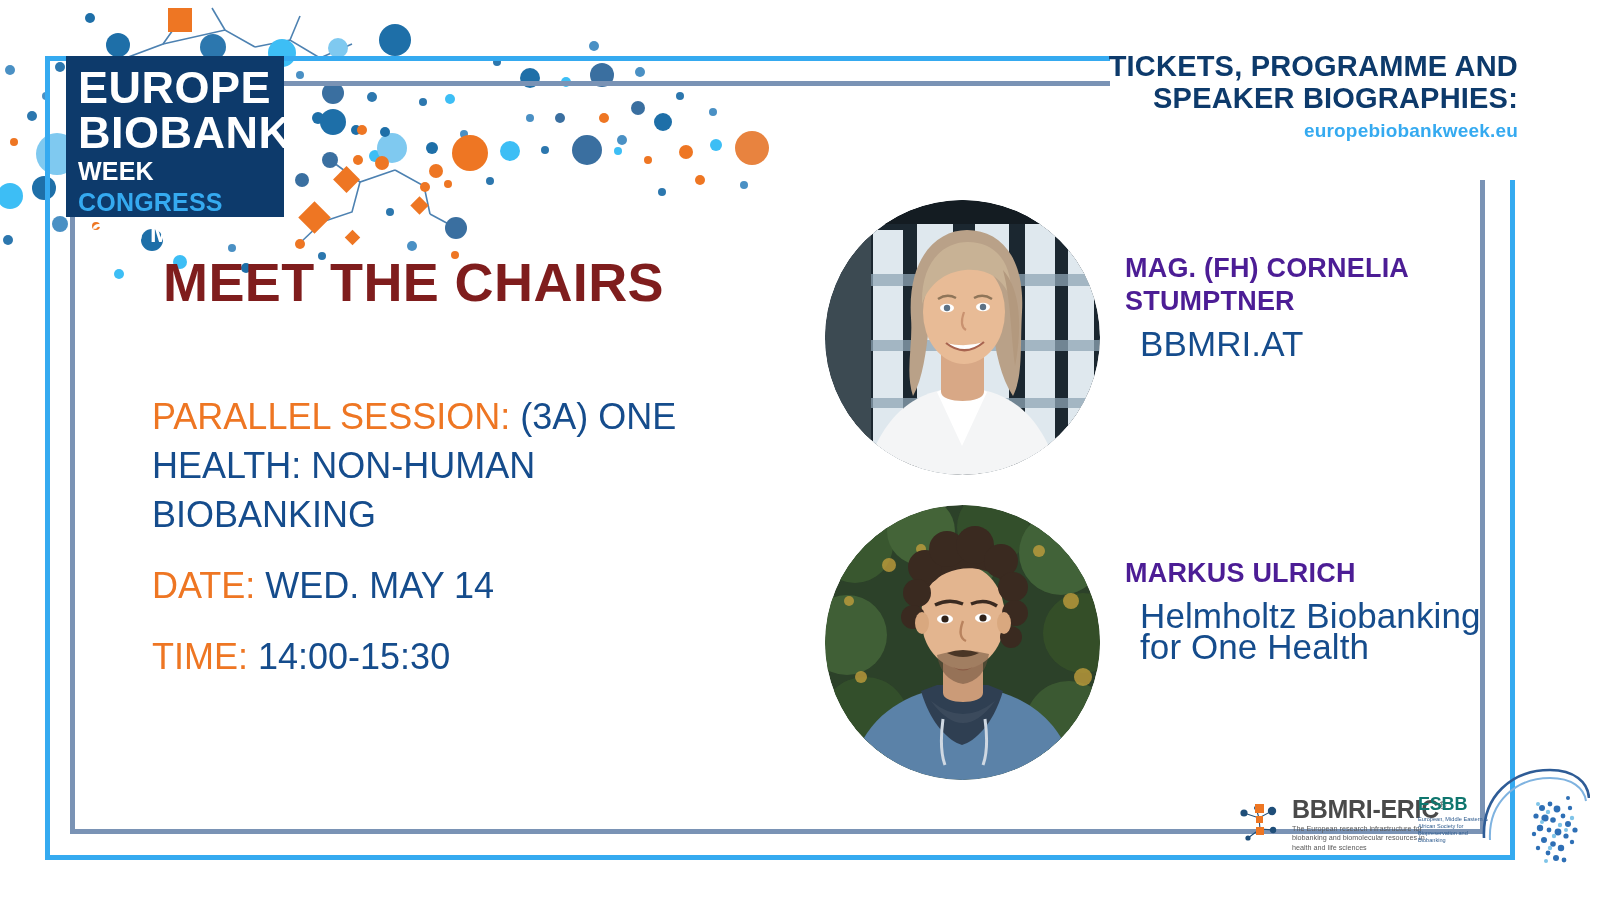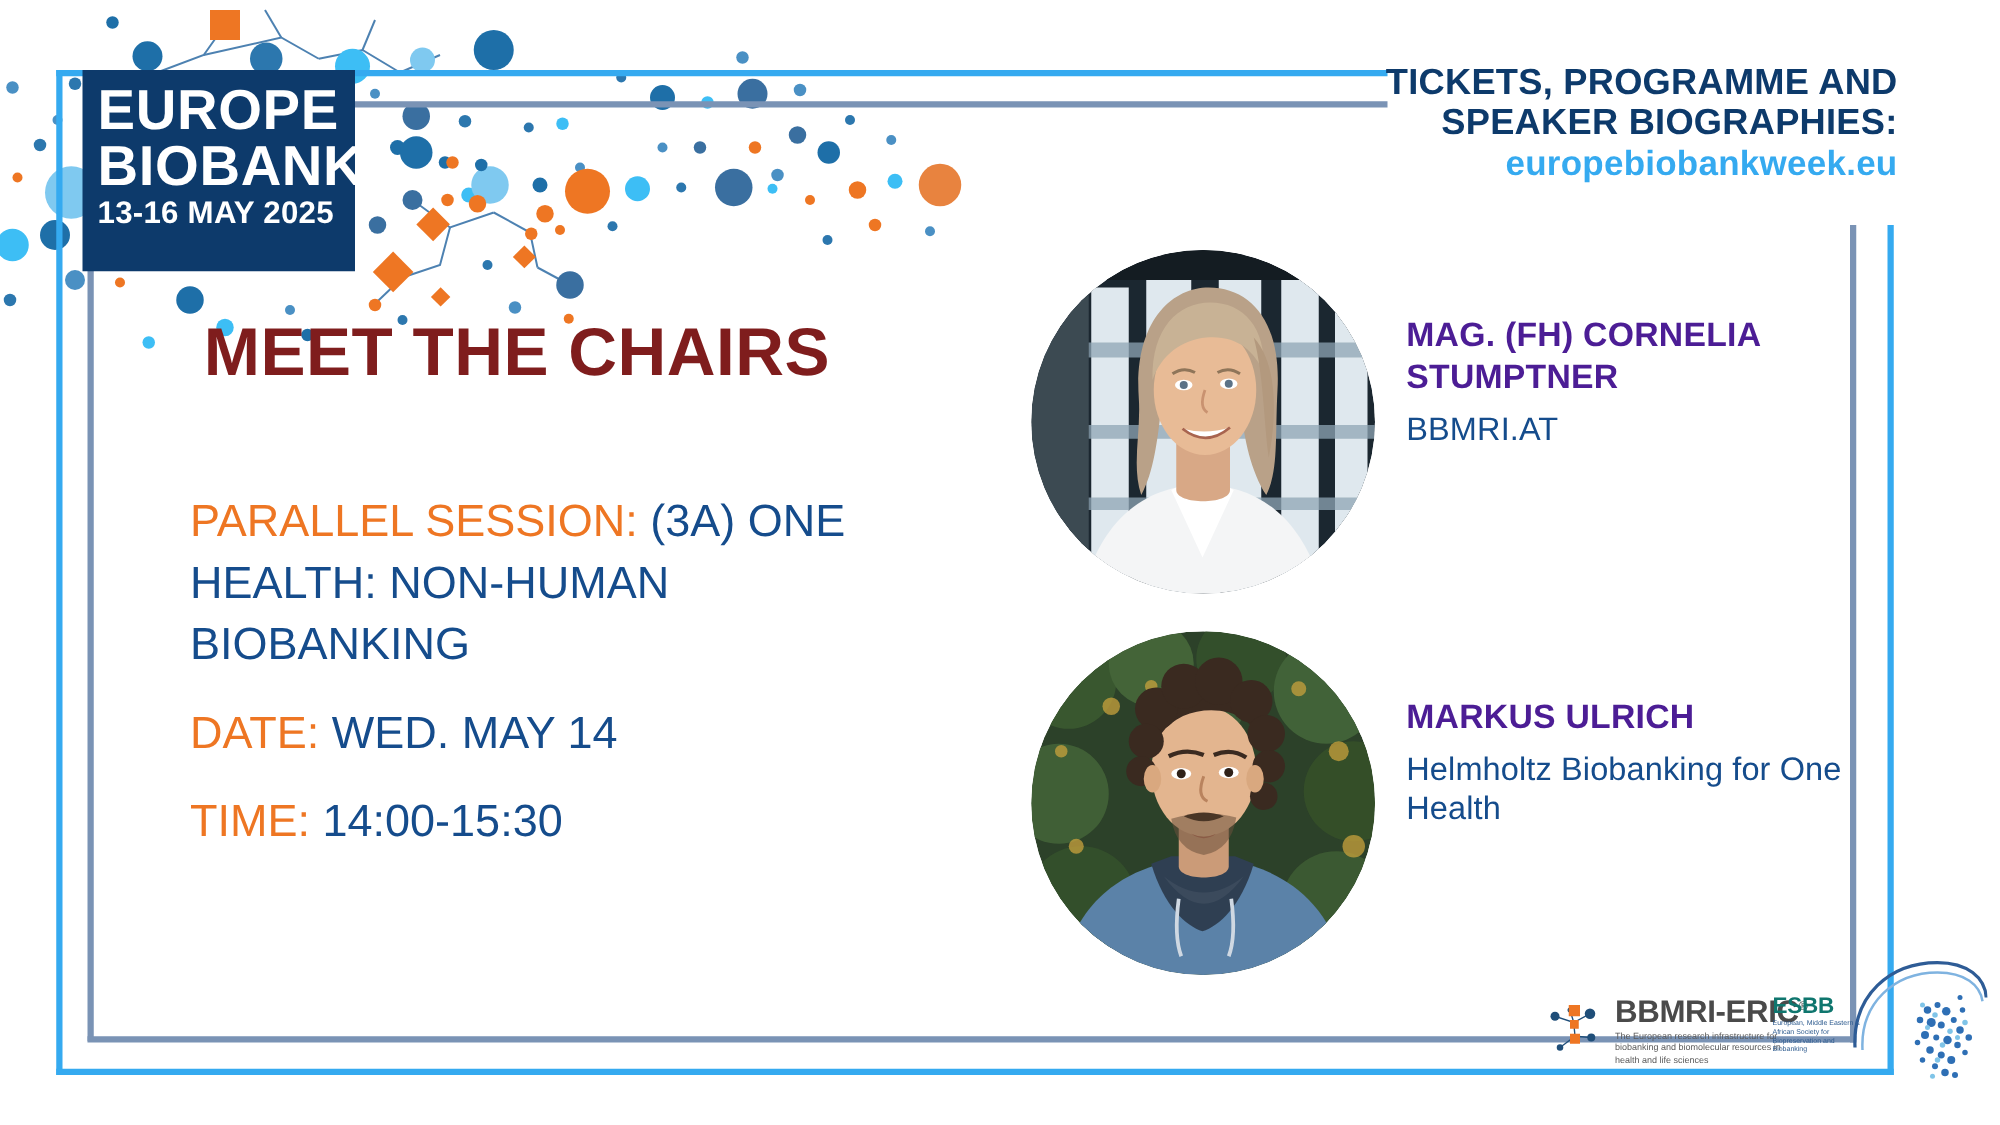--- a/index.html
+++ b/index.html
@@ -33,21 +33,21 @@
 
   
   .tickets{
     position:absolute;right:82px;top:50px;width:420px;text-align:right;
   }
   .tickets .t-line{
     font-size:29px;line-height:32px;font-weight:bold;color:#0D3A6B;
     letter-spacing:.2px;
   }
   .tickets .t-url{
-    font-size:28px;line-height:34px;font-weight:bold;color:#35AAF0;
+    font-size:19px;line-height:34px;font-weight:bold;color:#35AAF0;
     letter-spacing:.2px;
   }
 
   
   .headline{
     position:absolute;left:163px;top:252px;
     font-size:54px;line-height:60px;font-weight:bold;color:#7f1d1d;
     letter-spacing:.4px;
   }
 
@@ -61,21 +61,21 @@
   .speaker{position:absolute;}
   .photo{
     width:275px;height:275px;border-radius:50%;overflow:hidden;position:relative;
   }
   .photo svg{display:block;}
   .sp-text{position:absolute;left:300px;top:52px;width:400px;}
   .sp-name{
     font-size:27px;line-height:33px;font-weight:bold;color:#4c1d95;letter-spacing:.2px;
   }
   .sp-org{
-    font-size:26px;line-height:31px;color:#154C8C;margin-top:10px;letter-spacing:.1px;
+    font-size:35px;line-height:31px;color:#154C8C;margin-top:10px;letter-spacing:.1px;margin-left:15px;
   }
 
   
   .bbmri{position:absolute;left:1237px;top:793px;display:flex;align-items:center;gap:9px;}
   .bbmri-mark{width:46px;height:46px;}
   .bbmri-words{}
   .bbmri-name{
     font-size:25px;line-height:25px;font-weight:bold;color:#4A4A4A;letter-spacing:-.3px;
     position:relative;display:inline-block;
   }
@@ -208,20 +208,21 @@
   <div class="frame-line" style="left:1510px;top:180px;width:5px;height:680px;"></div>
 
   <div class="frame-line grey" style="left:70px;top:81px;width:1040px;height:5px;"></div>
   <div class="frame-line grey" style="left:70px;top:81px;width:5px;height:752px;"></div>
   <div class="frame-line grey" style="left:70px;top:829px;width:1415px;height:5px;"></div>
   <div class="frame-line grey" style="left:1480px;top:180px;width:5px;height:654px;"></div>
 
   <div class="logo-box">
     <div class="logo-l1">EUROPE</div>
     <div class="logo-l2">BIOBANK</div>
+    <div class="logo-l3"><span>WEEK </span><span class="congress">CONGRESS</span></div>
     <div class="logo-l4">13-16 MAY 2025</div>
   </div>
 
   <div class="tickets">
     <div class="t-line">TICKETS, PROGRAMME AND</div>
     <div class="t-line">SPEAKER BIOGRAPHIES:</div>
     <div class="t-url">europebiobankweek.eu</div>
   </div>
 
   <div class="headline">MEET THE CHAIRS</div>

